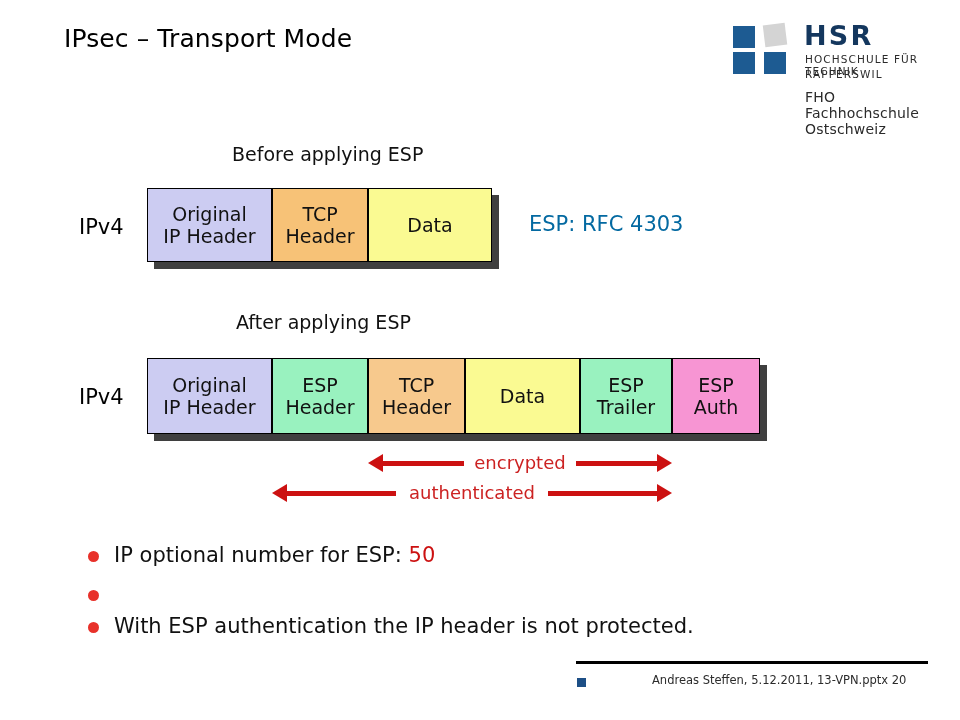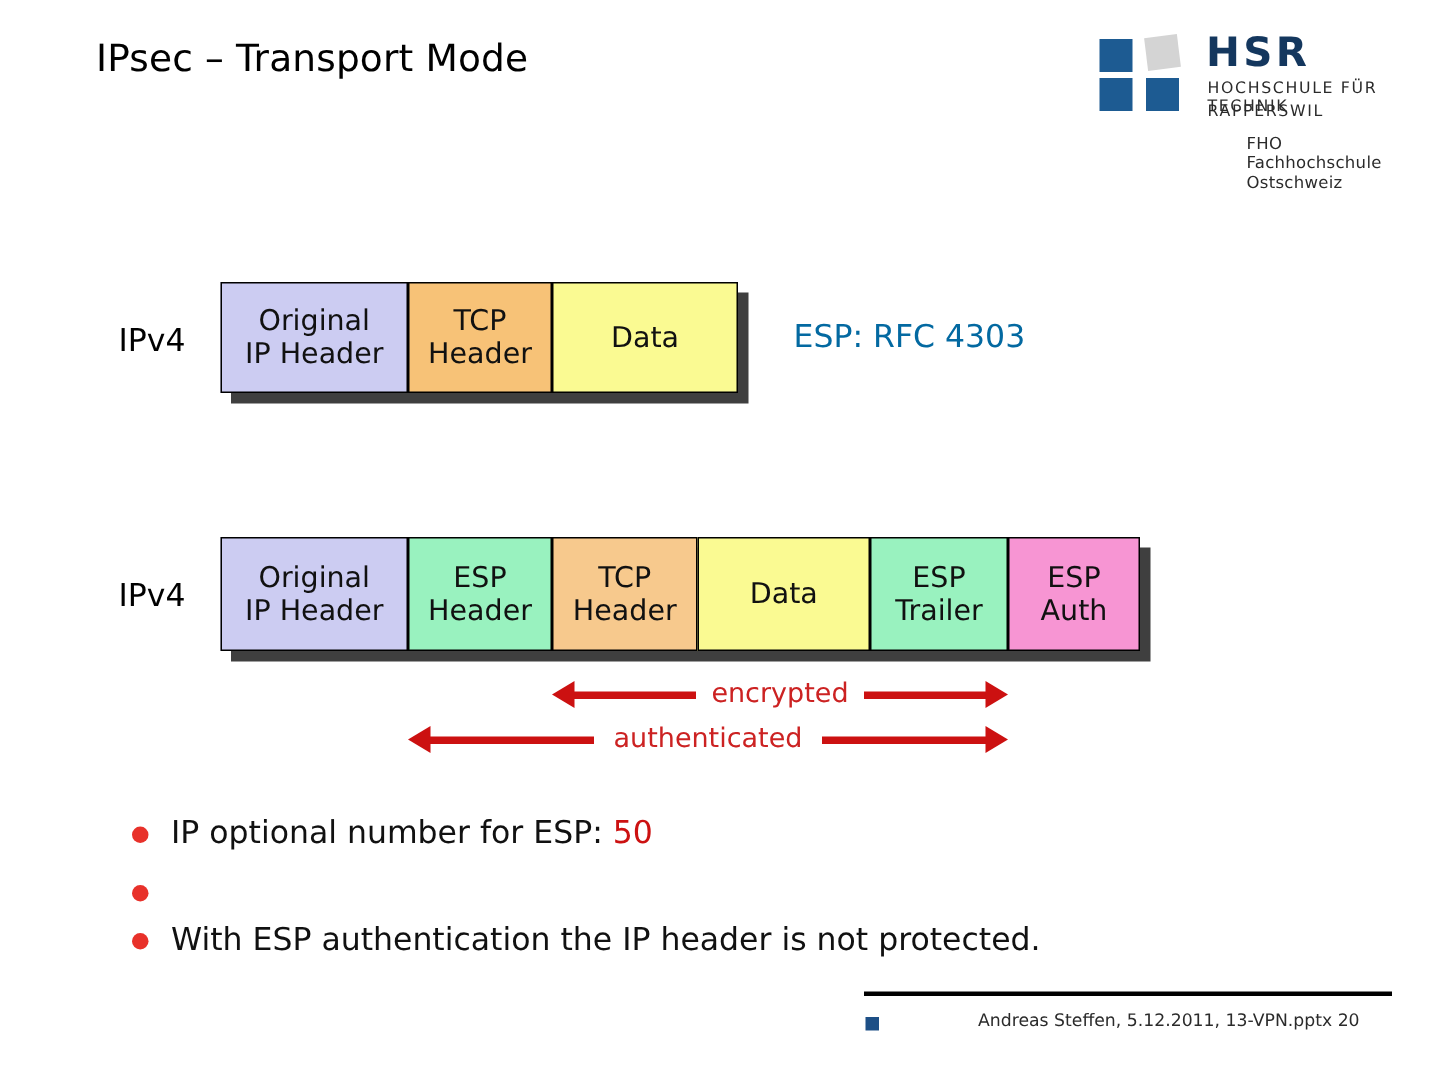--- a/index.html
+++ b/index.html
@@ -20,21 +20,21 @@
   .logo-squares{position:absolute;left:0;top:2px;width:62px;height:48px;}
   .sq{position:absolute;width:22px;height:22px;}
   .sq.a{left:0;top:2px;background:#1d5b92;}
   .sq.b{left:31px;top:0px;background:#d4d4d4;transform:rotate(-7deg);}
   .sq.c{left:0;top:28px;background:#1d5b92;}
   .sq.d{left:31px;top:28px;background:#1d5b92;}
   #logo-hsr{position:absolute;left:71px;top:0px;font-size:27px;font-weight:bold;
             color:#14375e;letter-spacing:2.2px;line-height:1;}
   #logo-sub1{position:absolute;left:72px;top:31px;font-size:10.5px;color:#2b2b2b;letter-spacing:1.1px;}
   #logo-sub2{position:absolute;left:72px;top:46px;font-size:10.5px;color:#2b2b2b;letter-spacing:1.1px;}
-  #logo-sub3{position:absolute;left:72px;top:67px;font-size:11px;color:#2b2b2b;letter-spacing:.2px;margin-left:26px;}
+  #logo-sub3{position:absolute;left:72px;top:67px;font-size:14px;color:#2b2b2b;letter-spacing:.2px;}
 
   
   .caption{position:absolute;font-size:19px;color:#111;white-space:nowrap;}
   .ipv4-label{position:absolute;font-size:21px;color:#000;white-space:nowrap;}
 
   .packet{position:absolute;}
   .shadow{position:absolute;background:#3f3f3f;}
   .field{position:absolute;box-sizing:border-box;border:1.5px solid #000;
          display:flex;flex-direction:column;align-items:center;justify-content:center;
          font-size:19px;color:#111;line-height:1.16;text-align:center;}
@@ -85,38 +85,40 @@
       <div class="sq b"></div>
       <div class="sq c"></div>
       <div class="sq d"></div>
     </div>
     <div id="logo-hsr">HSR</div>
     <div id="logo-sub1">HOCHSCHULE FÜR TECHNIK</div>
     <div id="logo-sub2">RAPPERSWIL</div>
     <div id="logo-sub3">FHO Fachhochschule Ostschweiz</div>
   </div>
 
+  <div class="caption" style="left:232px;top:143px;">Before applying ESP</div>
   <div class="ipv4-label" style="left:79px;top:215px;">IPv4</div>
   <div class="packet" id="packet-before" style="left: 147px; top: 188px; width: 353px; height: 82px;">
       <div class="shadow" style="left: 7px; top: 7px; width: 345px; height: 74px;"></div>
       <div class="field" style="left: 0px; top: 0px; width: 125px; height: 74px; background: rgb(204, 204, 242);">
         <span>Original</span>
         <span>IP Header</span>
       </div>
       <div class="field" style="left: 125px; top: 0px; width: 96px; height: 74px; background: rgb(247, 194, 119);">
         <span>TCP</span>
         <span>Header</span>
       </div>
       <div class="field" style="left: 221px; top: 0px; width: 124px; height: 74px; background: rgb(250, 250, 146);">
         <span>Data</span>
       </div>
     </div>
 
   <div id="rfc-note">ESP:  RFC 4303</div>
 
+  <div class="caption" style="left:236px;top:311px;">After applying ESP</div>
   <div class="ipv4-label" style="left:79px;top:385px;">IPv4</div>
   <div class="packet" id="packet-after" style="left: 147px; top: 358px; width: 621px; height: 84px;">
       <div class="shadow" style="left: 7px; top: 7px; width: 613px; height: 76px;"></div>
       <div class="field" style="left: 0px; top: 0px; width: 125px; height: 76px; background: rgb(204, 204, 242);">
         <span>Original</span>
         <span>IP Header</span>
       </div>
       <div class="field" style="left: 125px; top: 0px; width: 96px; height: 76px; background: rgb(153, 242, 191);">
         <span>ESP</span>
         <span>Header</span>

